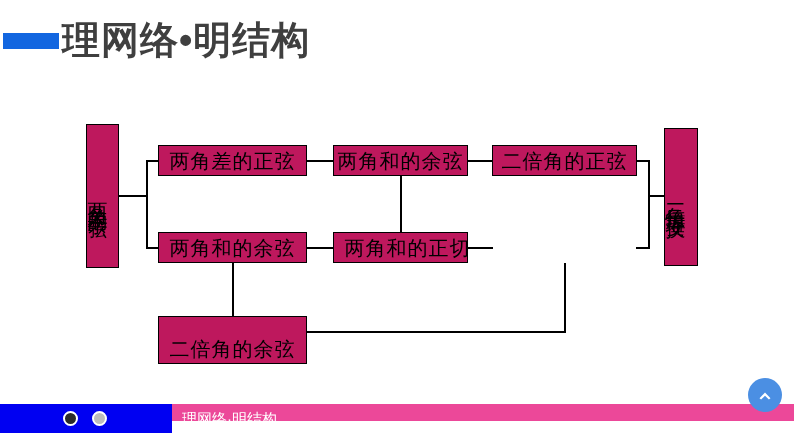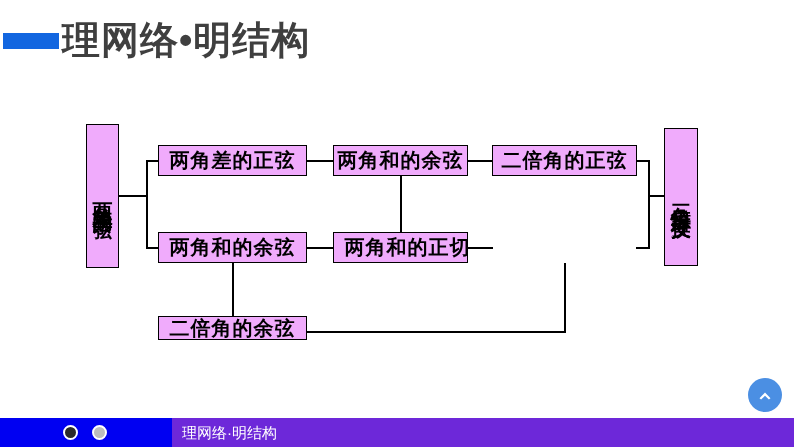--- a/index.html
+++ b/index.html
@@ -44,28 +44,28 @@
     position: absolute;
     left: 0;
     top: 0;
     width: 794px;
     height: 447px;
   }
 
   .node {
     position: absolute;
     border: 1.6px solid #000000;
-    background: #f0abfc;
+    background: #be185d;
     box-sizing: border-box;
     color: #000000;
     display: flex;
-    align-items: center;
+    align-items: flex-end;
     justify-content: center;
     font-family: "Liberation Serif", "DejaVu Serif", serif;
-    font-weight: bold;
+    font-weight: normal;
     z-index: 3;
   }
   .node.h {
     font-size: 20px;
     letter-spacing: 1px;
     white-space: nowrap;
   }
   .node.v {
     writing-mode: vertical-rl;
     text-orientation: upright;
@@ -83,24 +83,24 @@
     background: #000000;
     z-index: 1;
   }
   .line.h { height: 1.6px; }
   .line.v { width: 1.6px; }
 
   
   .footer {
     position: absolute;
     left: 0;
-    top: 418px;
+    top: 404px;
     width: 794px;
-    height: 30px;
-    background: #6d28d9;
+    height: 17px;
+    background: #ec4899;
     z-index: 5;
   }
   .footer-blue {
     position: absolute;
     left: 0;
     top: 0;
     width: 172px;
     height: 29px;
     background: #0000f2;
   }
@@ -191,21 +191,21 @@
       <span>二倍角的正弦</span>
     </div>
 
     <div class="node h" style="left:158px; top:232px; width:149px; height:31px;">
       <span>两角和的余弦</span>
     </div>
     <div class="node h" style="left:333px; top:232px; width:135px; height:31px;padding-left:14px;">
       <span>两角和的正切</span>
     </div>
 
-    <div class="node h" style="left:158px; top:316px; width:149px; height:24px;">
+    <div class="node h" style="left:158px; top:316px; width:149px; height:48px;">
       <span>二倍角的余弦</span>
     </div>
 
     <div class="node v" style="left:664px; top:128px; width:34px; height:138px;">
       <span class="inner">三角恒等变换</span>
     </div>
 
   </div>
 
   <div class="fab">

